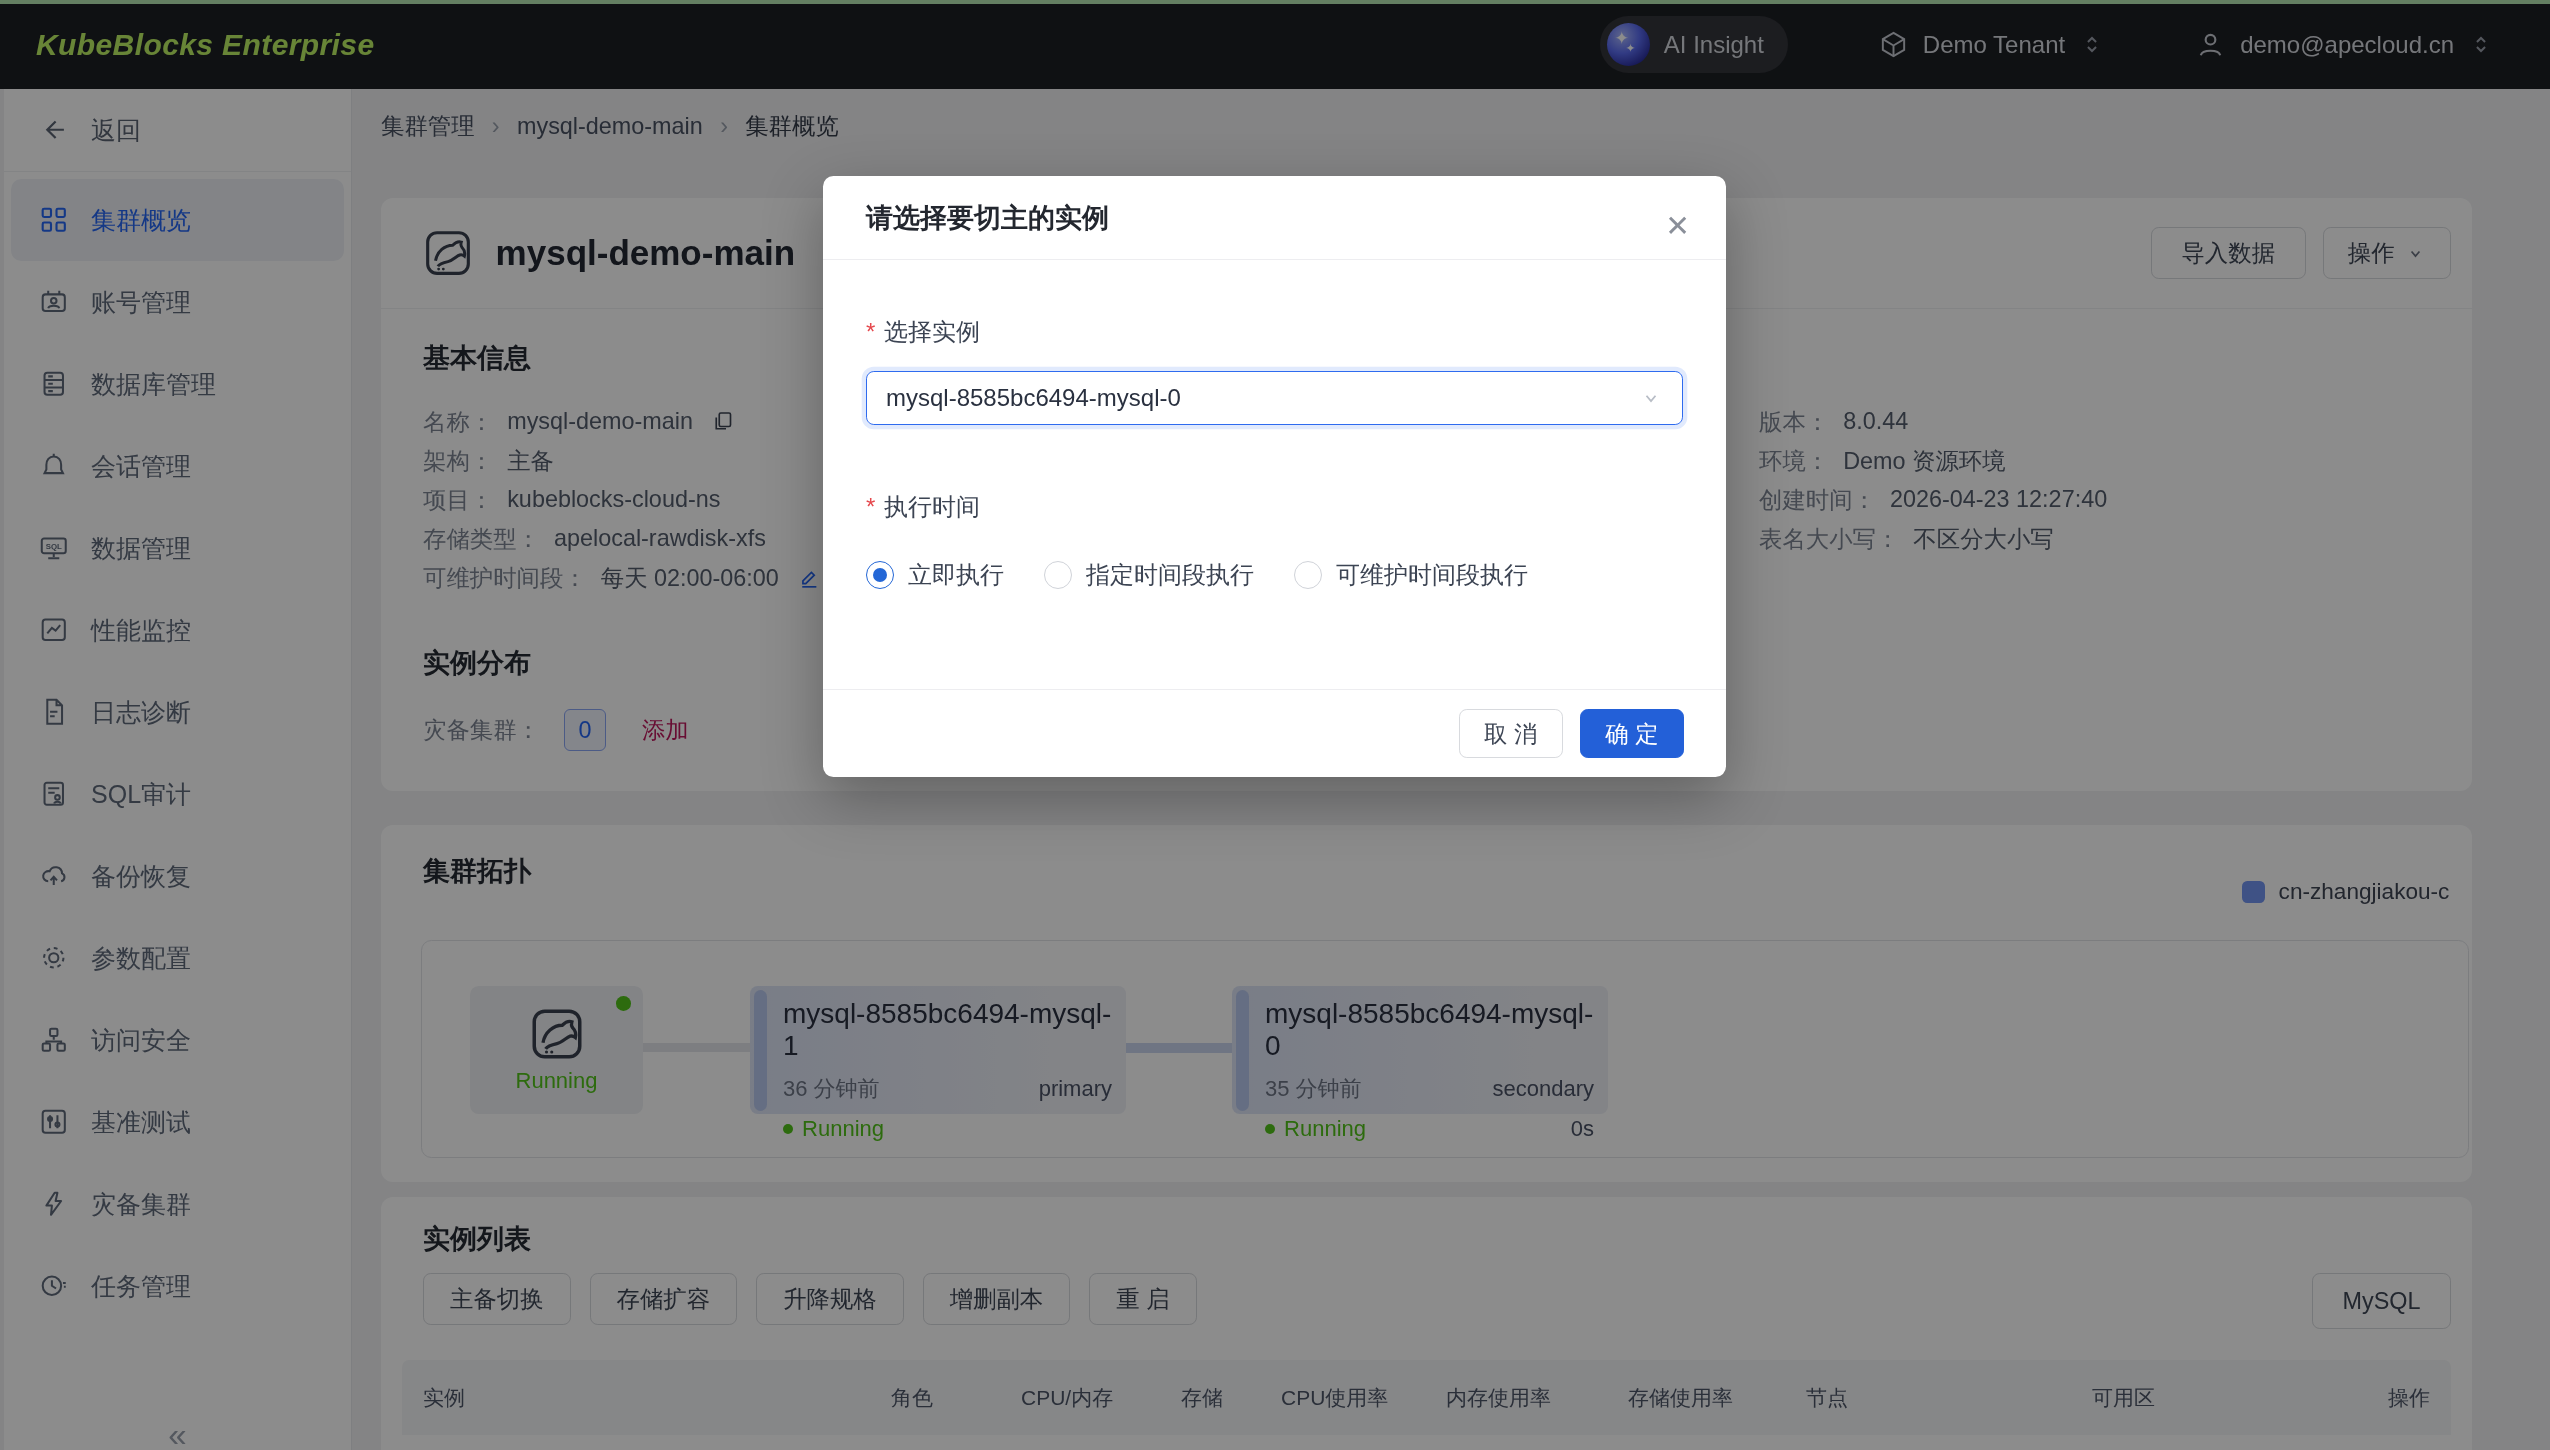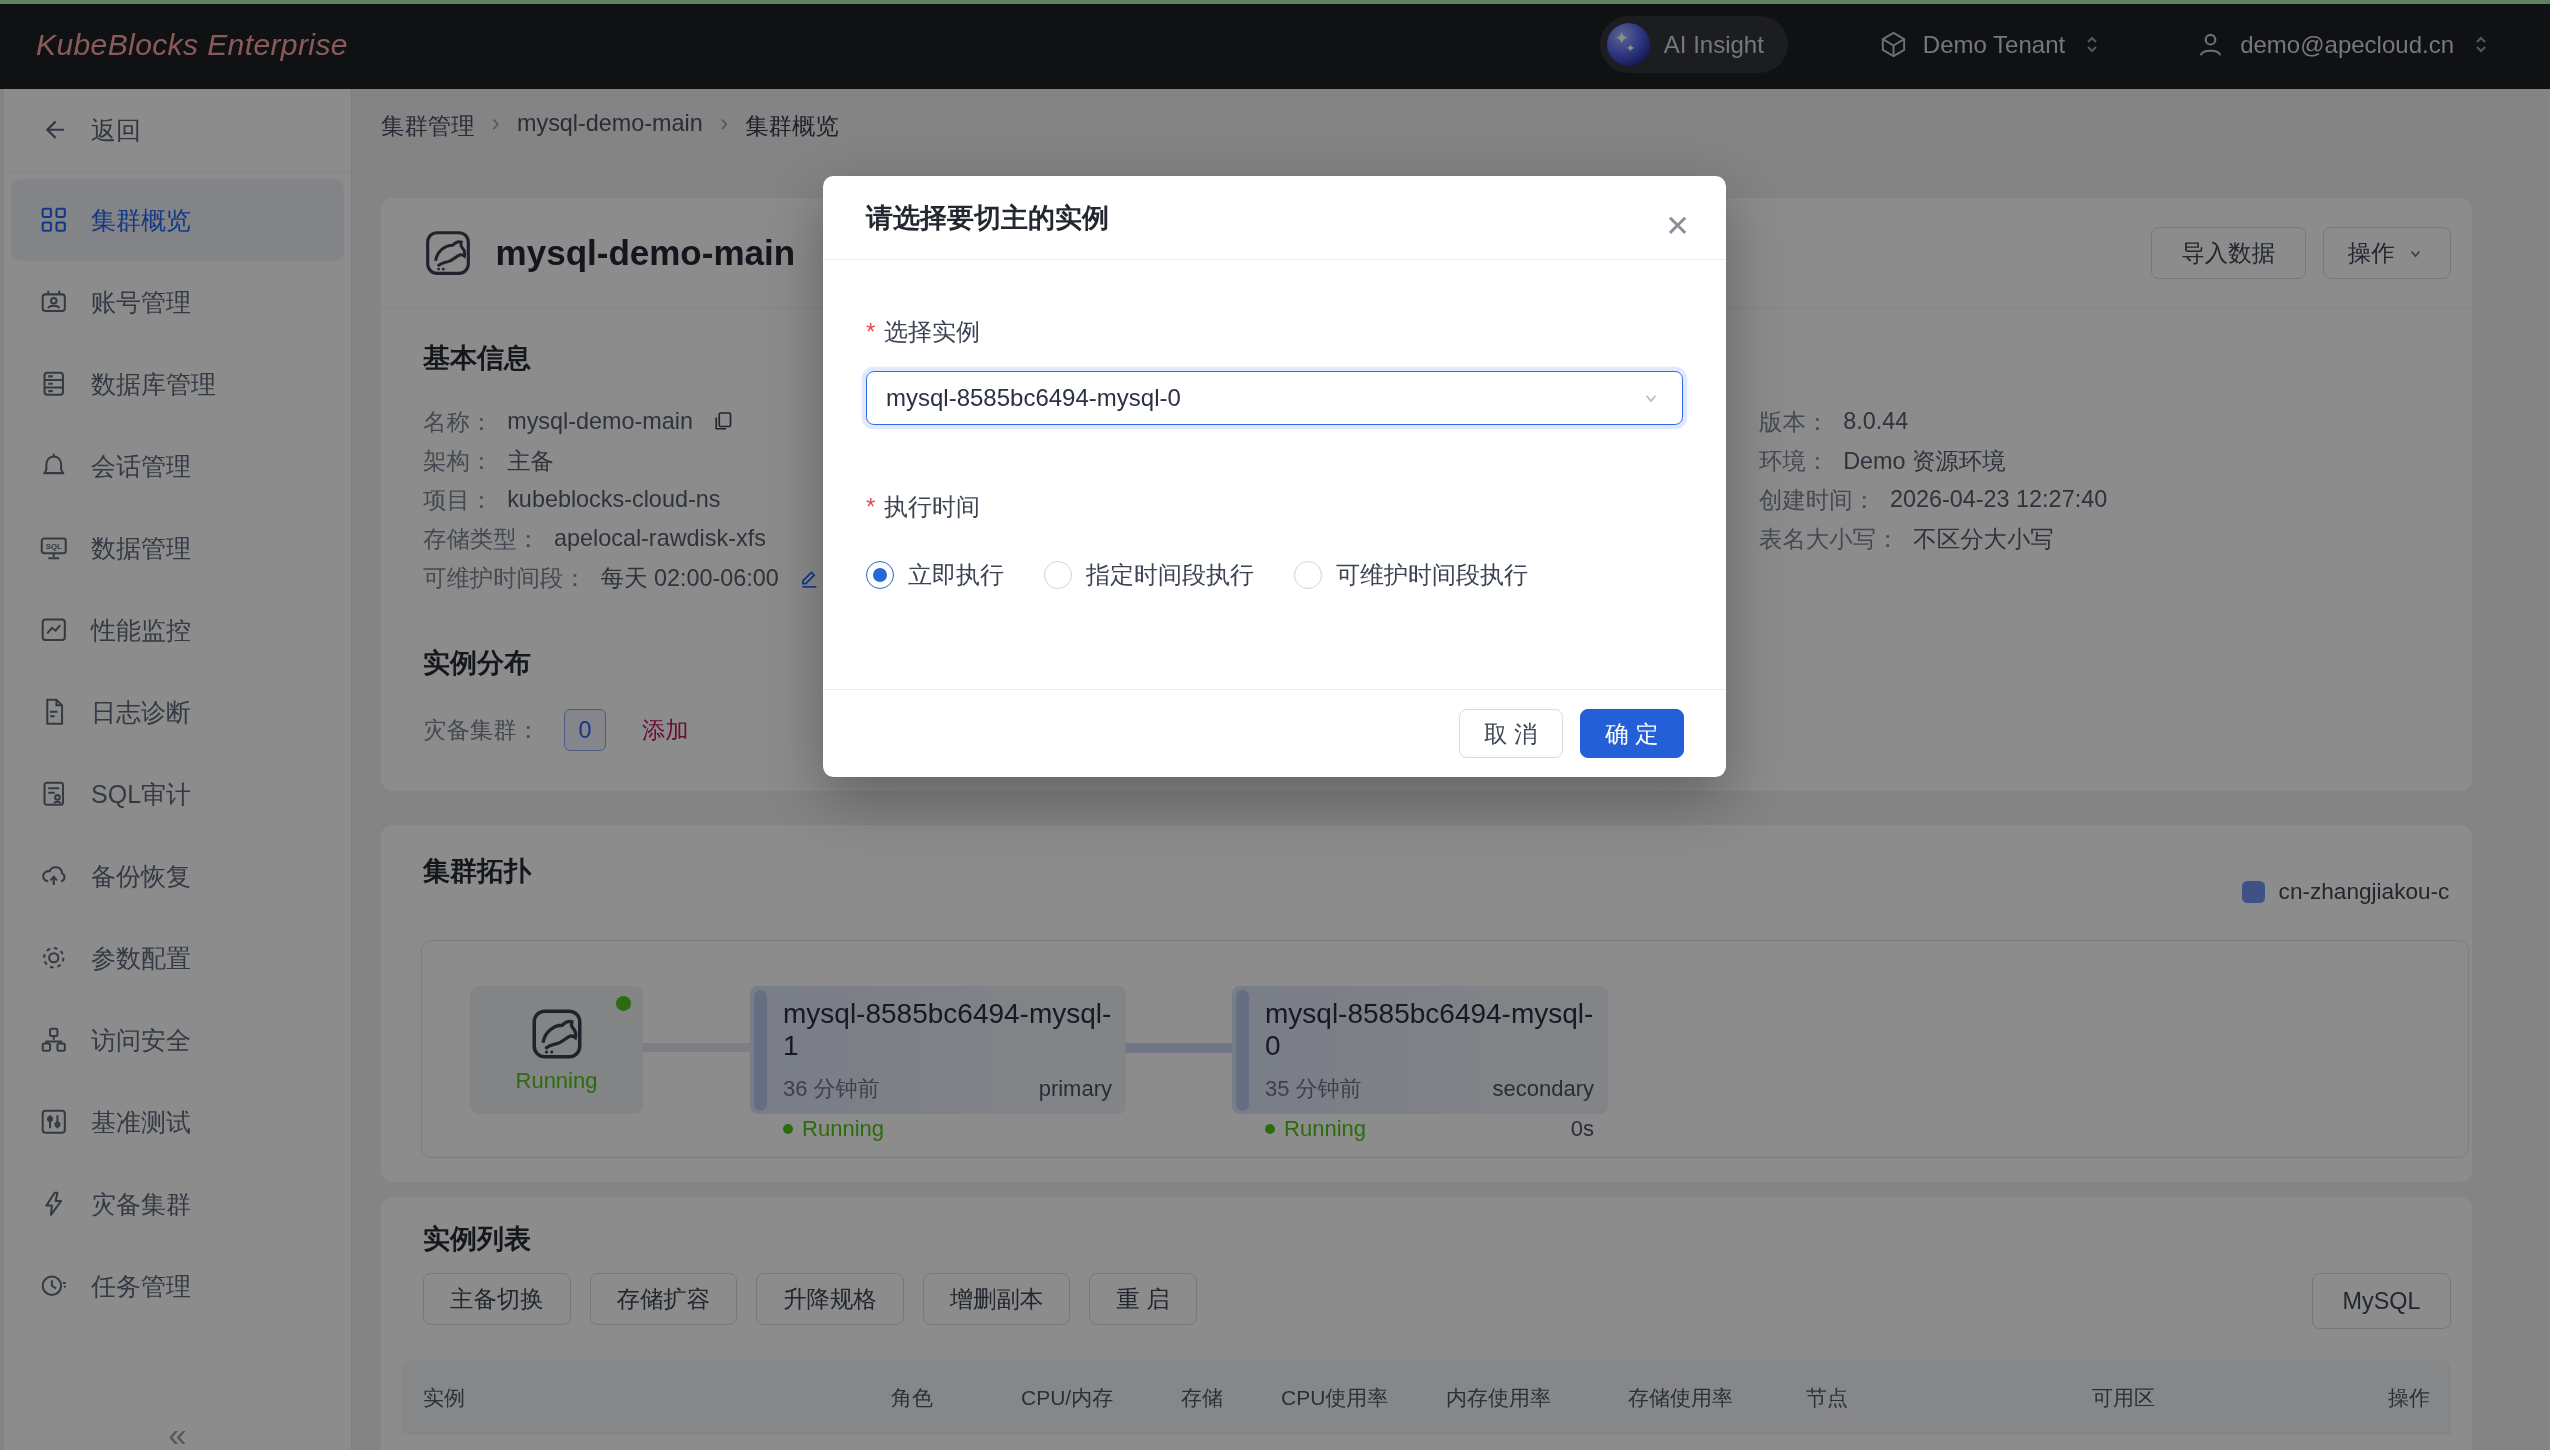--- a/index.html
+++ b/index.html
@@ -4,21 +4,21 @@
 <style>
   * { margin:0; padding:0; box-sizing:border-box; }
   html,body { width:2550px; height:1450px; overflow:hidden; background:#f0f1f3;
     font-family:"Liberation Sans","DejaVu Sans",sans-serif; }
   .stage { position:relative; width:2550px; height:1450px; }
 
   
   .green-strip { position:absolute; left:0; top:0; width:100%; height:4.3px; background:#b7e8b2; z-index:5; }
   .topbar { position:absolute; left:0; top:0; width:100%; height:89px; background:#1d1f24; z-index:4;
     display:flex; align-items:center; }
-  .brand { margin-left:36px; color:#fca5a5; font-size:30px; font-weight:400; font-style:italic; letter-spacing:0.4px; }
+  .brand { margin-left:36px; color:#bef264; font-size:30px; font-weight:700; font-style:italic; letter-spacing:0.4px; }
   .topbar-right { position:absolute; right:56px; top:0; height:89px; display:flex; align-items:center; gap:90px; }
   .ai-pill { display:flex; align-items:center; gap:14px; background:#33353b; border-radius:29.5px;
     height:57px; padding:5.2px 24px 5.2px 7px; color:#d6d9df; font-size:24px; }
   .ai-orb { position:relative; width:43px; height:43px; border-radius:50%;
     background:radial-gradient(circle at 35% 30%, #aab8ff 0%, #5b6cf0 42%, #2b2f9e 78%, #1d2070 100%); }
   .ai-orb i { position:absolute; color:#fff; font-style:normal; }
   .ai-orb i.s1 { left:7.8px; top:5.2px; font-size:17.3px; }
   .ai-orb i.s2 { left:19px; top:19px; font-size:11.3px; }
   .tb-group { display:flex; align-items:center; gap:14px; color:#d6d9df; font-size:24px; }
   .tb-icon { display:flex; color:#c6cad2; }
@@ -34,21 +34,21 @@
   .nav-item { height:82px; margin:0 7px; display:flex; align-items:center; gap:22.6px; padding-left:28px;
     border-radius:10.4px; color:#606a7b; font-size:25px; cursor:pointer; }
   .nav-item .nav-icon { display:flex; color:#606a7b; }
   .nav-item.sel { background:#eef1f6; color:#2666f5; }
   .nav-item.sel .nav-icon { color:#2666f5; }
   .collapse { position:absolute; left:0; bottom:17.3px; width:100%; text-align:center;
     color:#9aa1ad; font-size:33px; cursor:pointer; }
 
   
   .main { position:absolute; left:350px; top:89px; width:2201px; height:1361px; background:#f0f1f3; }
-  .breadcrumb { position:absolute; left:31px; top:21px; display:flex; gap:17.3px;
+  .breadcrumb { position:absolute; left:31px; top:21px; display:flex; align-items:center; gap:17.3px;
     font-size:23.4px; color:#4a5263; }
   .breadcrumb .sep { color:#9aa1ad; font-size:23.4px; }
   .breadcrumb .last { color:#353c4a; }
   .crumb { cursor:pointer; }
 
   .card { position:absolute; background:#fff; border-radius:12px; }
   .card1 { left:31px; top:109px; width:2091px; height:593px; }
   .card1-header { height:111px; display:flex; align-items:center; padding:0 21px 0 42px;
     border-bottom:1.7px solid #eef0f3; }
   .dolphin-badge { width:50px; height:50px; color:#39404f; flex:0 0 auto; }

